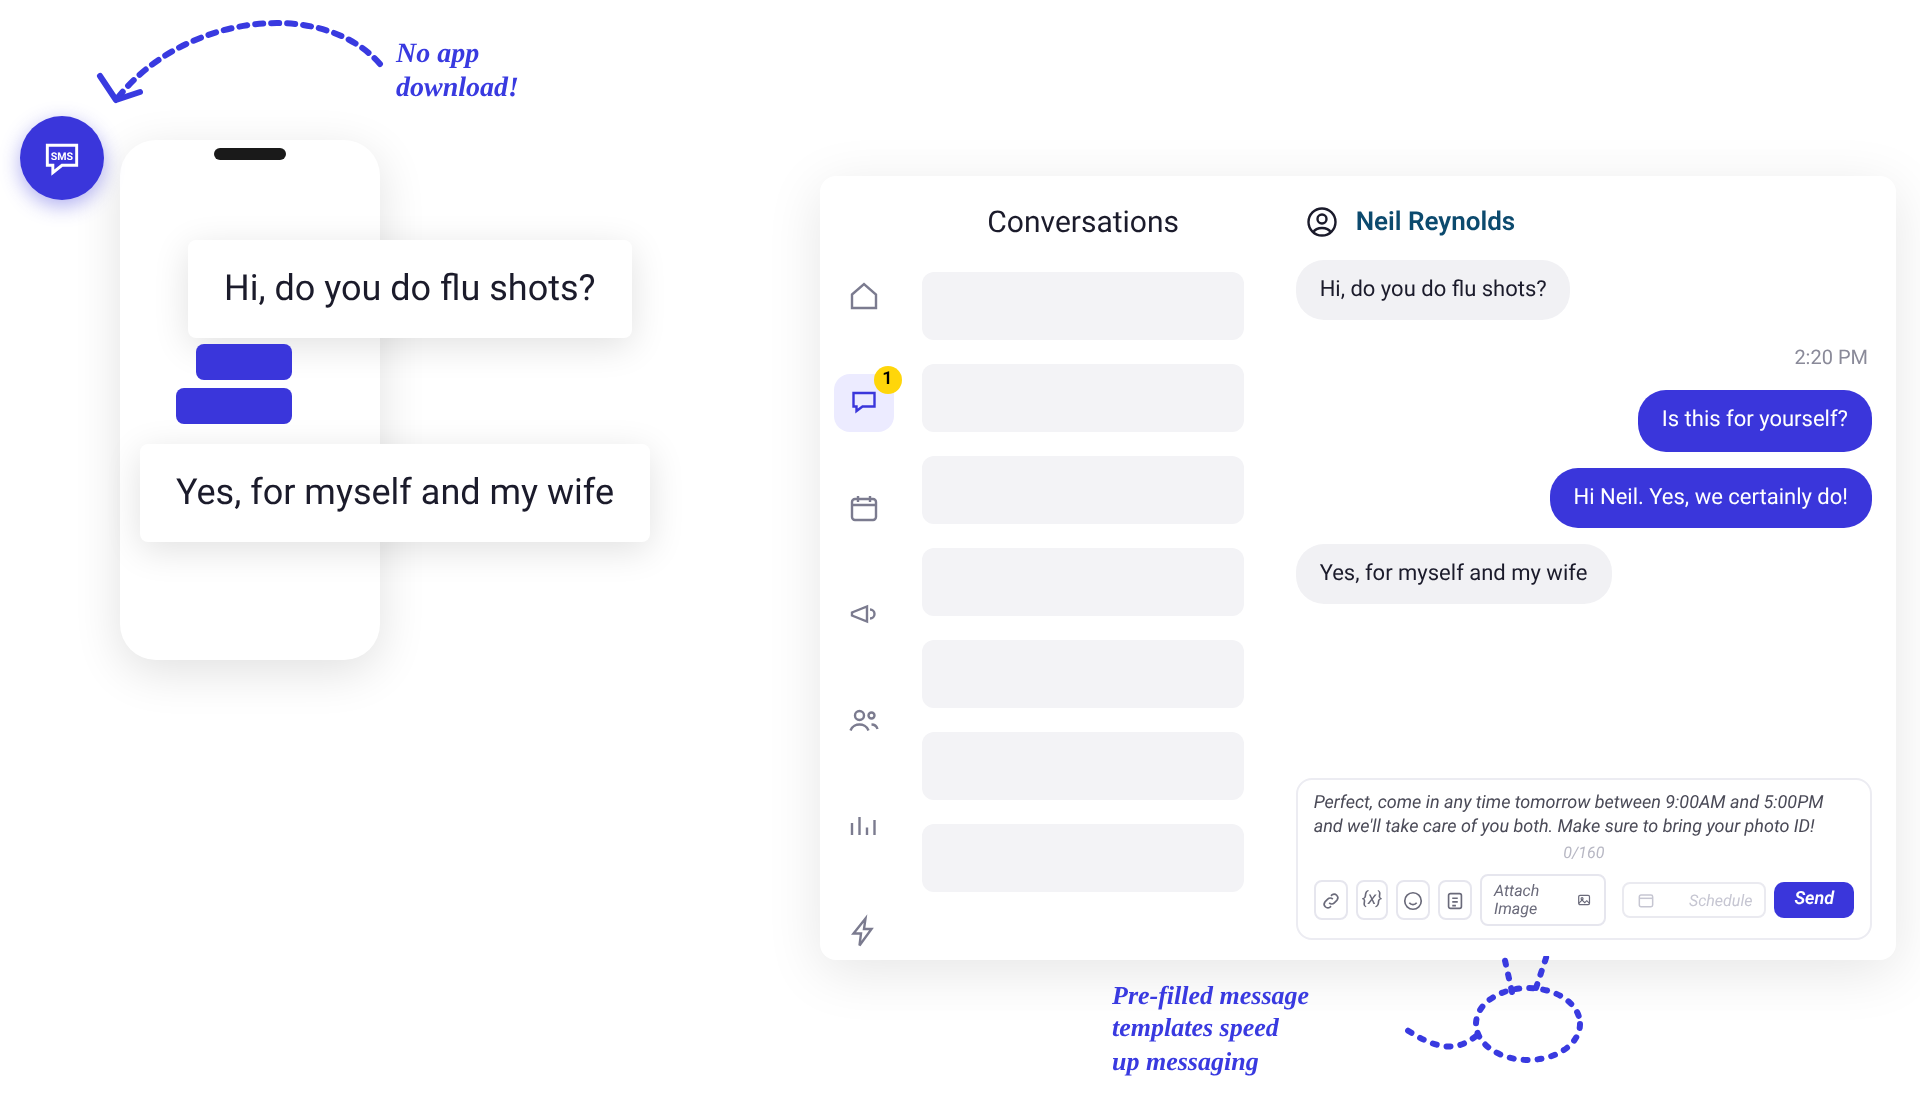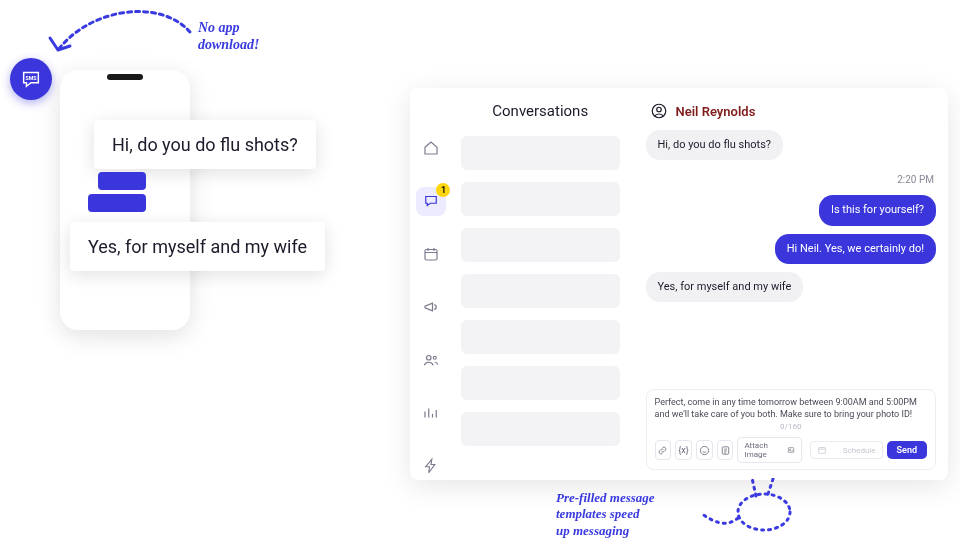--- a/index.html
+++ b/index.html
@@ -51,27 +51,27 @@
   .nav-item svg { width: 18px; height: 18px; stroke: currentColor; }
   .nav-badge { position: absolute; top: -4px; right: -4px; width: 14px; height: 14px; background: #FFD60A; border-radius: 50%; font-size: 9px; color: #000; display: flex; align-items: center; justify-content: center; font-weight: 600; }
 
   .convlist { width: 192px; padding: 14px 14px 0 8px; }
   .convlist h3 { font-size: 15px; font-weight: 400; color: #1b1b2b; margin-bottom: 16px; text-align: center; }
   .conv-skel { height: 34px; background: #f3f3f6; border-radius: 6px; margin-bottom: 12px; }
 
   .chatpane { flex: 1; display: flex; flex-direction: column; padding: 12px 12px 10px 12px; }
   .chat-header { display: flex; align-items: center; gap: 8px; padding: 2px 4px 10px 4px; }
   .chat-header svg { width: 18px; height: 18px; stroke: #1b1b2b; }
-  .chat-header span { font-size: 13px; font-weight: 600; color: #7f1d1d; }
+  .chat-header span { font-size: 13px; font-weight: 600; color: #0c4a6e; }
   .chat-body { flex: 1; overflow: hidden; display: flex; flex-direction: column; gap: 8px; }
   .msg { max-width: 82%; padding: 8px 12px; border-radius: 14px; font-size: 11px; line-height: 1.3; }
   .msg.in { background: #f1f1f4; color: #1b1b2b; align-self: flex-start; }
   .msg.out { background: #3A36DB; color: #fff; align-self: flex-end; }
   .timestamp { align-self: flex-end; font-size: 10px; color: #8a8a99; margin: 6px 2px 2px 0; text-align: center; }
-  .composer { border: 1px solid #ececf2; border-radius: 8px; padding: 6px 8px; margin-top: 6px; }
+  .composer { border: 1px solid #ececf2; border-radius: 8px; padding: 6px 8px; margin-top: 6px; font-style: italic; }
   .composer .draft { font-size: 9px; color: #4a4a57; line-height: 1.35; min-height: 24px; }
   .composer .counter { text-align: center; font-size: 8px; color: #b8b8c4; margin-top: 2px; }
   .composer-tools { display: flex; align-items: center; gap: 4px; margin-top: 6px; }
   .tool { width: 20px; height: 20px; border: 1px solid #e6e6ee; border-radius: 4px; display: flex; align-items: center; justify-content: center; font-size: 10px; color: #6a6a7a; }
   .attach { font-size: 8px; color: #6a6a7a; padding: 3px 6px; border: 1px solid #e6e6ee; border-radius: 4px; display: flex; align-items: center; gap: 4px; justify-content: flex-end; }
   .spacer { flex: 1; }
   .schedule { font-size: 8px; color: #c6c6d2; padding: 3px 6px; border: 1px solid #eaeaf0; border-radius: 4px; display: flex; align-items: center; gap: 16px; }
   .send { font-size: 9px; font-weight: 600; color: #fff; background: #3A36DB; padding: 4px 10px; border-radius: 5px; }
 
   

